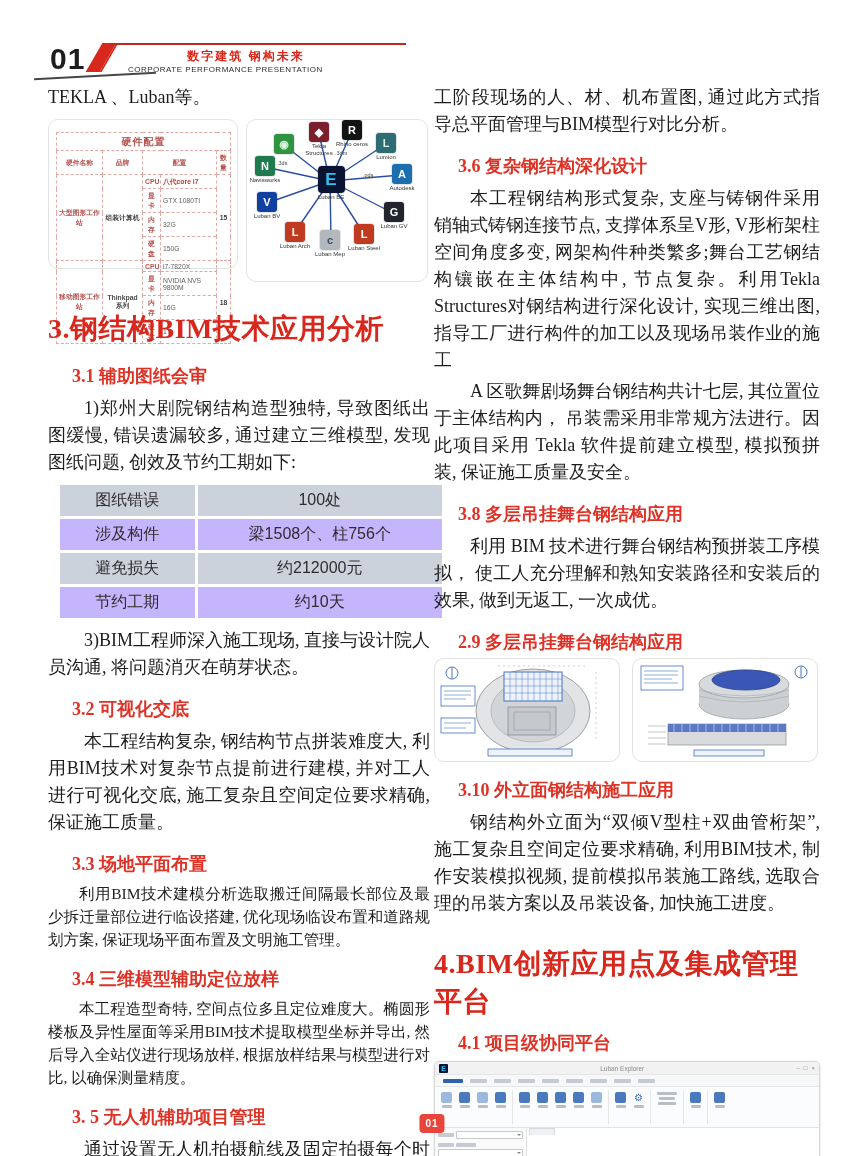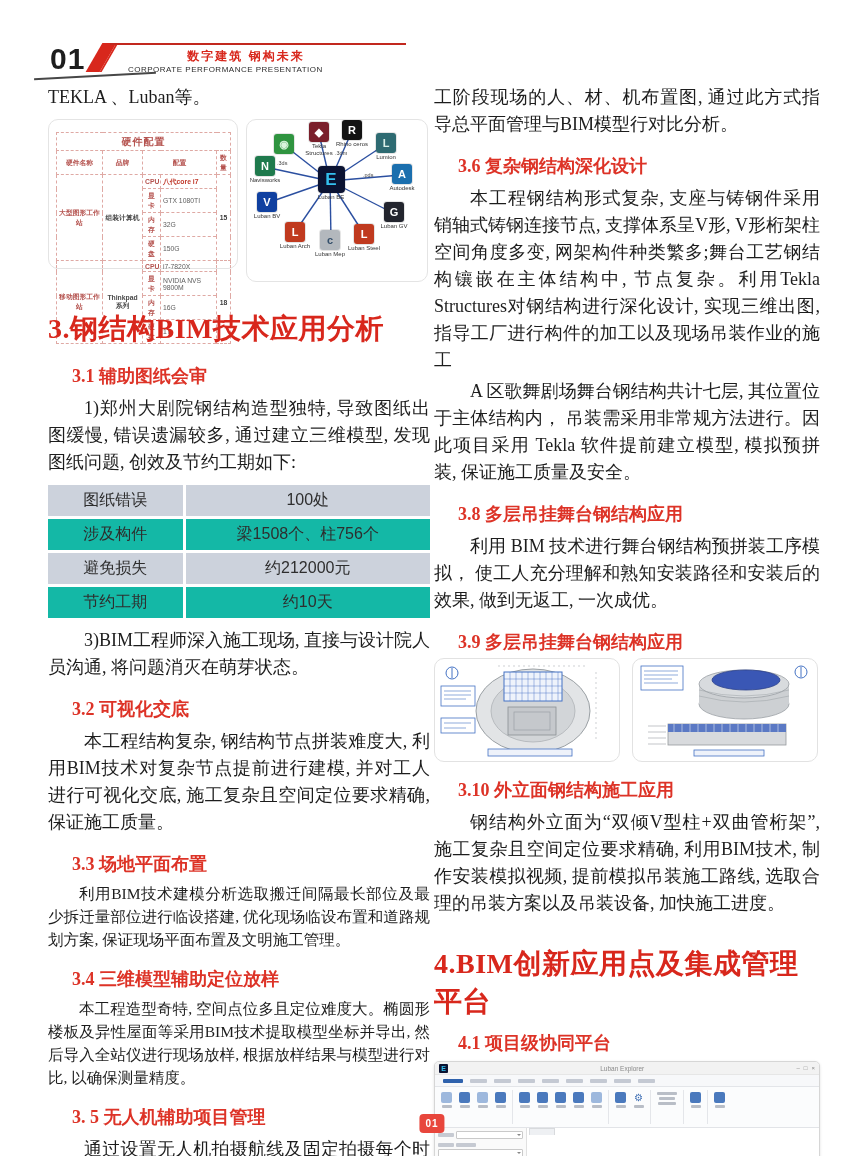--- a/index.html
+++ b/index.html
@@ -50,26 +50,26 @@
   
   .eco-lines { position:absolute; left:0; top:0; }
   .node { position:absolute; width:36px; text-align:center; }
   .nicon { width:20px; height:20px; margin:0 auto; border-radius:3px; display:flex; align-items:center; justify-content:center;
            font:bold 11px "Liberation Sans",sans-serif; box-shadow:0 0 0 1px rgba(0,0,0,.10); }
   .nlabel { font:6px "Liberation Sans",sans-serif; color:#333; margin-top:1px; line-height:1.15; }
   .node-center .nicon { width:27px; height:27px; background:#0b1332; color:#34c0ee; font-size:17px; border-radius:4px; }
   .filelabel { position:absolute; font:5.5px "Liberation Sans",sans-serif; color:#444; }
 
   
-  table.btable { width:100%; border-collapse:separate; border-spacing:0 3px; margin:6px 0 6px;
+  table.btable { width:100%; border-collapse:separate; border-spacing:0 3px; margin:6px 12px 6px;
                  font-family:"Liberation Sans",sans-serif; font-size:16px; color:#2e2e2e; }
   table.btable td { padding:5px 4px; text-align:center; }
   table.btable td.k { width:36%; border-right:3px solid #fff; }
   table.btable tr.lt td { background:#ccd2dc; }
-  table.btable tr.dk td { background:#14b8a6; }
+  table.btable tr.dk td { background:#c4b5fd; }
 
   
   .imgrow { display:flex; gap:12px; margin:4px 0 2px; }
   .imgcard { width:186px; height:104px; border:1.5px solid #e2e2e2; border-radius:10px; background:#fff; padding:3px; }
 
   
   .app { margin-top:6px; width:386px; height:205px; border:1px solid #d6d6d6; border-radius:5px; overflow:hidden;
          background:#fdfdfd; font-family:"Liberation Sans",sans-serif; box-shadow:0 1px 3px rgba(0,0,0,.12); }
   .app-titlebar { height:13px; background:#f2f2f2; display:flex; align-items:center; padding:0 4px; border-bottom:1px solid #e6e6e6; }
   .app-logo { width:9px; height:9px; background:#0b1332; color:#34c0ee; font:bold 7px "Liberation Sans",sans-serif;
@@ -298,21 +298,21 @@
     <p class="body noindent">工阶段现场的人、材、机布置图, 通过此方式指导总平面管理与BIM模型行对比分析。</p>
 
     <h3 class="sub">3.6 复杂钢结构深化设计</h3>
     <p class="body">本工程钢结构形式复杂, 支座与铸钢件采用销轴式铸钢连接节点, 支撑体系呈V形, V形桁架柱空间角度多变, 网架构件种类繁多;舞台工艺钢结构镶嵌在主体结构中, 节点复杂。利用Tekla　Structures对钢结构进行深化设计, 实现三维出图, 指导工厂进行构件的加工以及现场吊装作业的施工</p>
 
     <p class="body">A 区歌舞剧场舞台钢结构共计七层, 其位置位于主体结构内， 吊装需采用非常规方法进行。因此项目采用 Tekla 软件提前建立模型, 模拟预拼装, 保证施工质量及安全。</p>
 
     <h3 class="sub">3.8 多层吊挂舞台钢结构应用</h3>
     <p class="body">利用 BIM 技术进行舞台钢结构预拼装工序模拟， 使工人充分理解和熟知安装路径和安装后的效果, 做到无返工, 一次成优。</p>
 
-    <h3 class="sub" style="margin-bottom:4px;">3.9 多层吊挂舞台钢结构应用</h3>
+    <h3 class="sub" style="margin-bottom:4px;">2.9 多层吊挂舞台钢结构应用</h3>
 
     <div class="imgrow">
 
       <div class="imgcard">
         <svg width="178" height="96" viewBox="0 0 178 96">
           <circle cx="14" cy="11" r="6" fill="none" stroke="#4472c4" stroke-width="1"></circle>
           <line x1="14" y1="6" x2="14" y2="16" stroke="#4472c4" stroke-width="1"></line>
           <g stroke="#b9bcc0" stroke-width="0.7">
             <line x1="60" y1="4" x2="150" y2="4" stroke-dasharray="2 3"></line>
             <line x1="158" y1="10" x2="158" y2="80" stroke-dasharray="2 3"></line>

